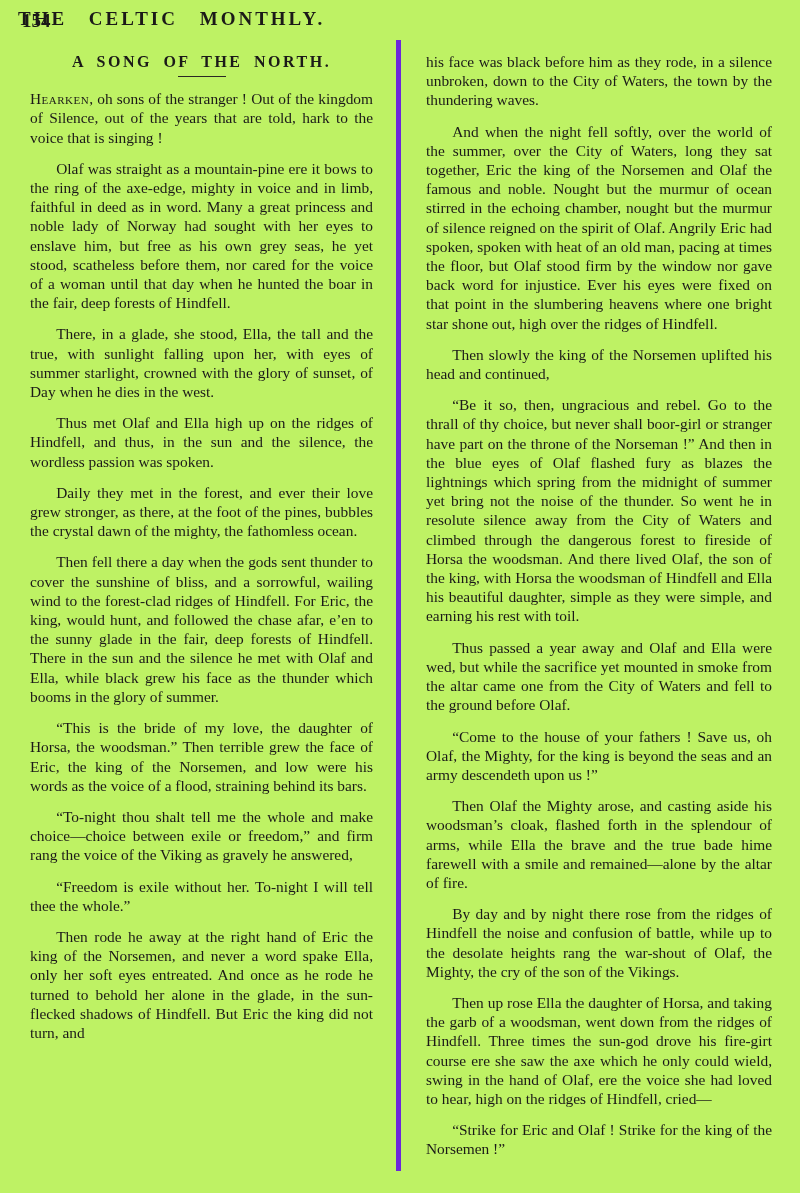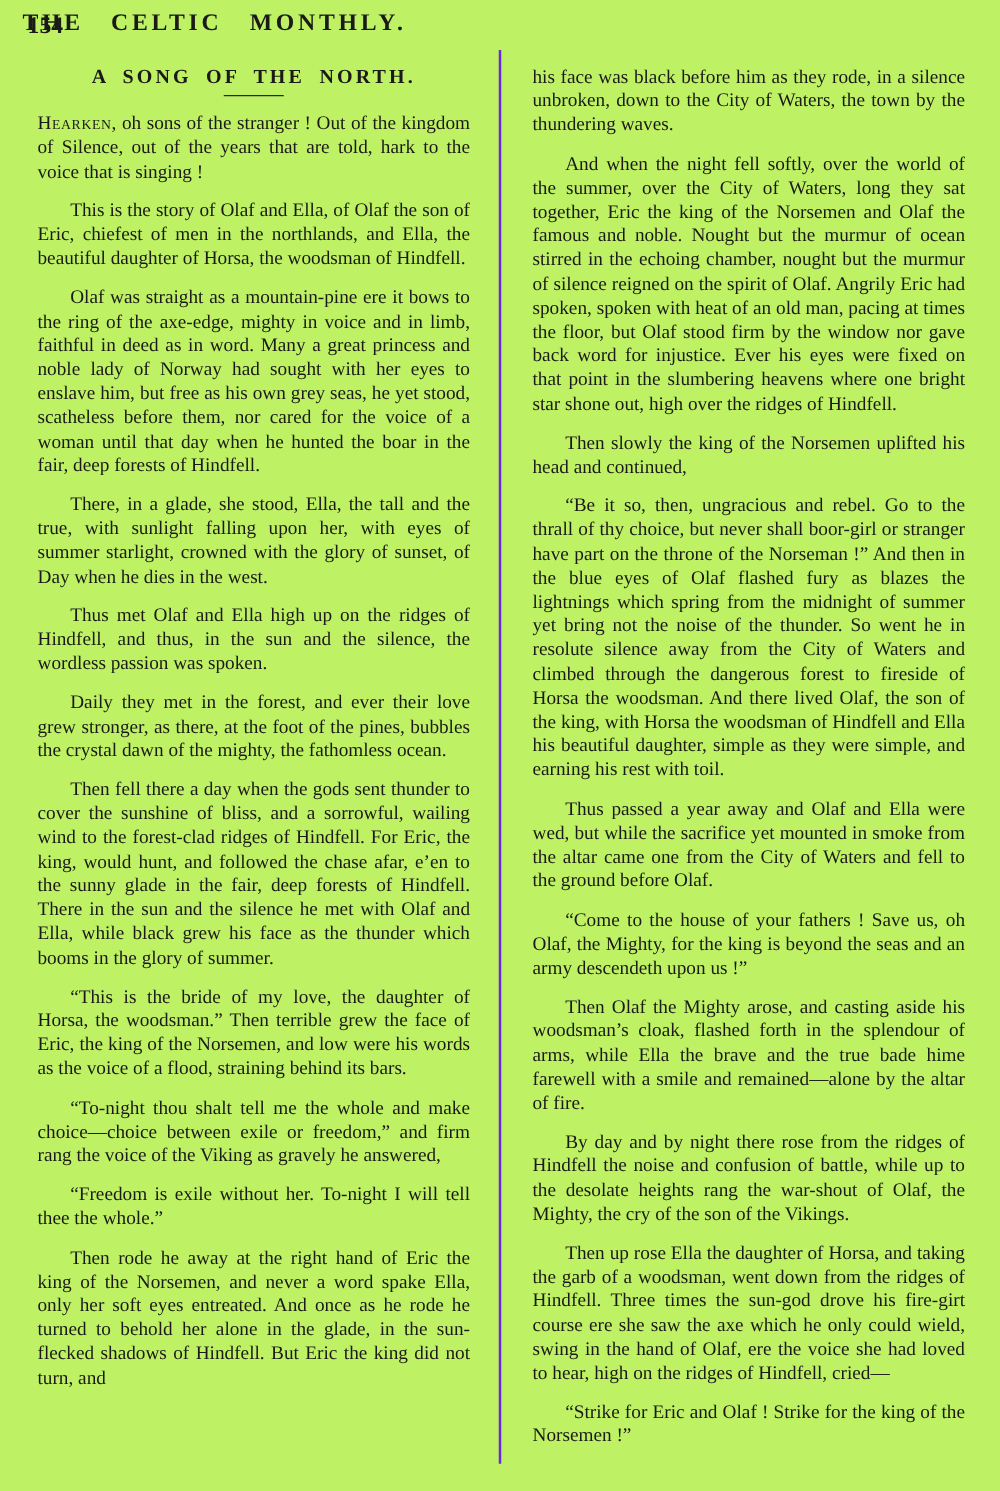--- a/index.html
+++ b/index.html
@@ -46,21 +46,21 @@
   .col {
     width: 50%;
     box-sizing: border-box;
     text-align: justify;
     font-size: 15.4px;
     line-height: 19.2px;
     hyphens: auto;
   }
   .col-left {
     padding-right: 11px;
-    border-right: 2px solid #6d28d9;
+    border-right: 5px solid #6d28d9;
     font-family: Liberation Serif, serif;
   }
   .col-right {
     padding-left: 13px;
   }
   .article-title {
     margin: 12px 0 5px 0;
     text-align: center;
     font-size: 16px;
     font-weight: bold;
@@ -96,21 +96,20 @@
     <h1 class="journal-title">THE CELTIC MONTHLY.</h1>
   </header>
 
   <main class="columns">
 
     <section class="col col-left">
       <h2 class="article-title">A SONG OF THE NORTH.</h2>
       <div class="title-rule"></div>
 
       <p class="body-par noindent"><span class="lead-word">Hearken</span><span>, oh sons of the stranger !  Out of the kingdom of Silence, out of the years that are told, hark to the voice that is singing !</span></p>
-      <p class="body-par">This is the story of Olaf and Ella, of Olaf the son of Eric, chiefest of men in the northlands, and Ella, the beautiful daughter of Horsa, the woodsman of Hindfell.</p>
       <p class="body-par">Olaf was straight as a mountain-pine ere it bows to the ring of the axe-edge, mighty in voice and in limb, faithful in deed as in word. Many a great princess and noble lady of Norway had sought with her eyes to enslave him, but free as his own grey seas, he yet stood, scatheless before them, nor cared for the voice of a woman until that day when he hunted the boar in the fair, deep forests of Hindfell.</p>
       <p class="body-par">There, in a glade, she stood, Ella, the tall and the true, with sunlight falling upon her, with eyes of summer starlight, crowned with the glory of sunset, of Day when he dies in the west.</p>
       <p class="body-par">Thus met Olaf and Ella high up on the ridges of Hindfell, and thus, in the sun and the silence, the wordless passion was spoken.</p>
       <p class="body-par">Daily they met in the forest, and ever their love grew stronger, as there, at the foot of the pines, bubbles the crystal dawn of the mighty, the fathomless ocean.</p>
       <p class="body-par">Then fell there a day when the gods sent thunder to cover the sunshine of bliss, and a sorrowful, wailing wind to the forest-clad ridges of Hindfell.  For Eric, the king, would hunt, and followed the chase afar, e’en to the sunny glade in the fair, deep forests of Hindfell. There in the sun and the silence he met with Olaf and Ella, while black grew his face as the thunder which booms in the glory of summer.</p>
       <p class="body-par">“This is the bride of my love, the daughter of Horsa, the woodsman.”  Then terrible grew the face of Eric, the king of the Norsemen, and low were his words as the voice of a flood, straining behind its bars.</p>
       <p class="body-par">“To-night thou shalt tell me the whole and make choice—choice between exile or freedom,” and firm rang the voice of the Viking as gravely he answered,</p>
       <p class="body-par">“Freedom is exile without her.  To-night I will tell thee the whole.”</p>
       <p class="body-par">Then rode he away at the right hand of Eric the king of the Norsemen, and never a word spake Ella, only her soft eyes entreated.  And once as he rode he turned to behold her alone in the glade, in the sun-flecked shadows of Hindfell.  But Eric the king did not turn, and</p>
     </section>

